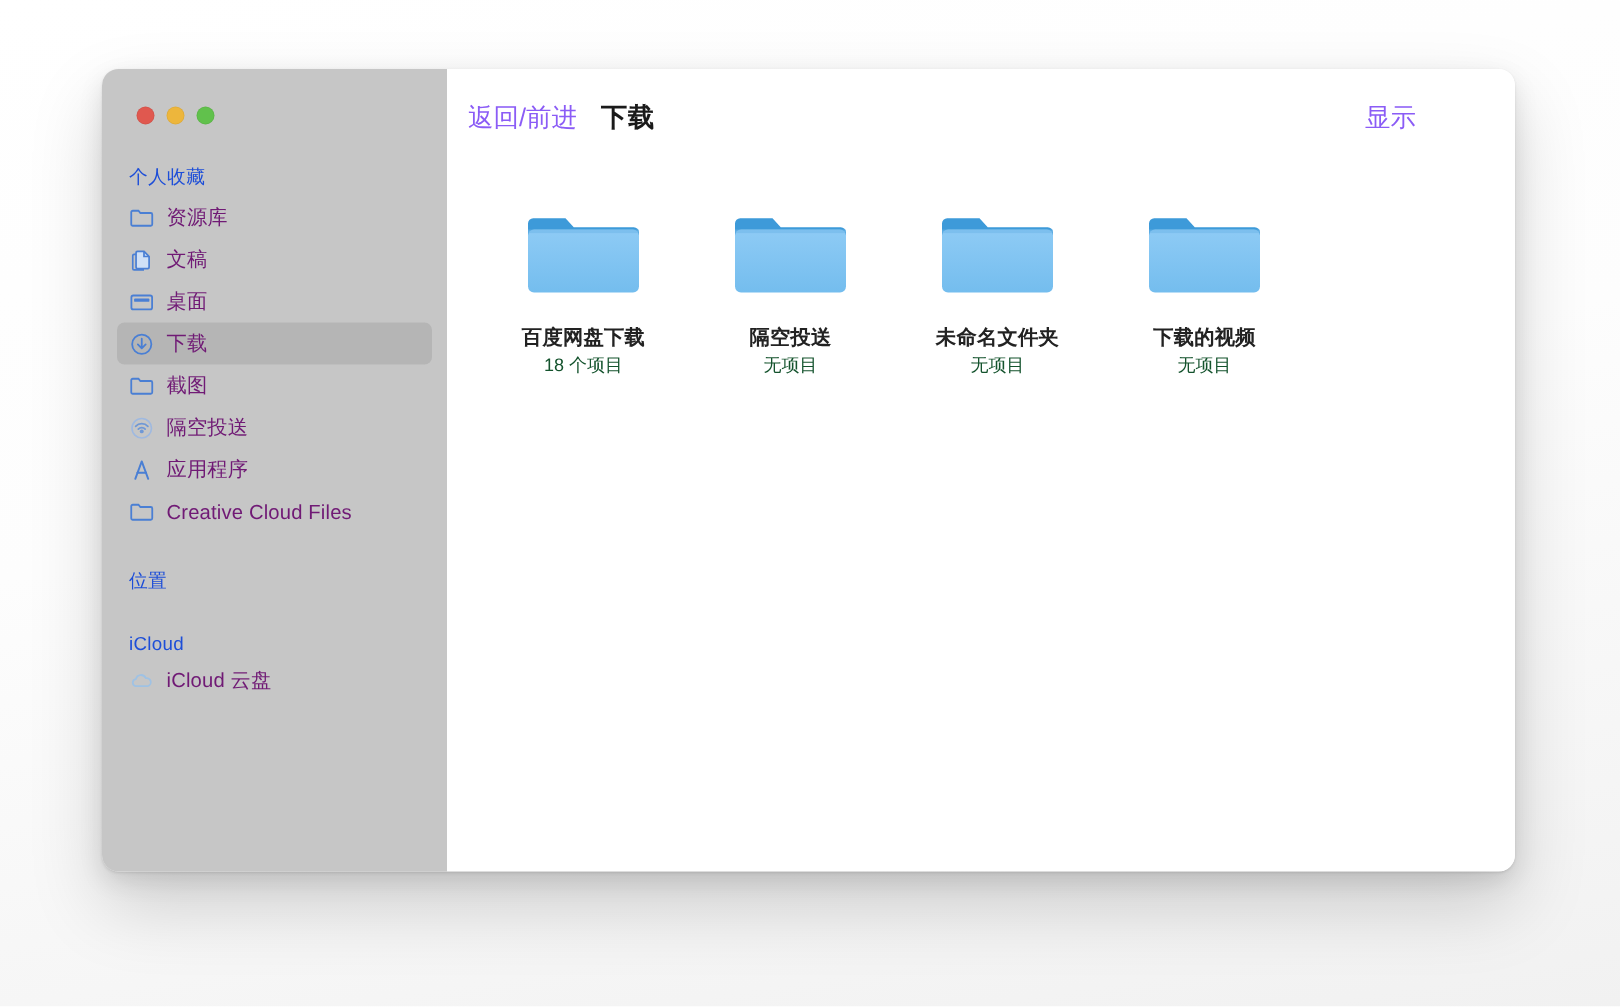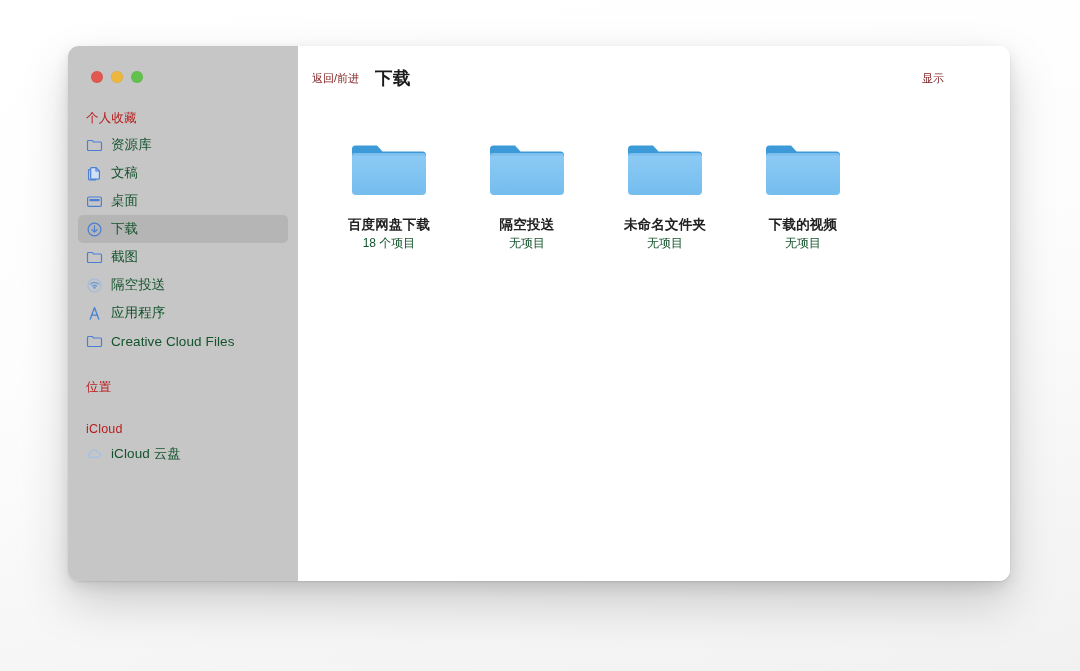--- a/index.html
+++ b/index.html
@@ -59,21 +59,21 @@
   }
   .light.red    { background: #e0584f; box-shadow: inset 0 0 0 0.5px rgba(0,0,0,0.07); }
   .light.yellow { background: #edb63c; box-shadow: inset 0 0 0 0.5px rgba(0,0,0,0.07); }
   .light.green  { background: #61c14c; box-shadow: inset 0 0 0 0.5px rgba(0,0,0,0.07); }
 
   .sb-section {
     padding: 0 10px;
   }
   .sb-header {
     font-size: 12.5px;
-    color: #b91c1c;
+    color: #1d4ed8;
     font-weight: 400;
     padding: 0 0 4px 8px;
     letter-spacing: 0.2px;
   }
   #fav-section { margin-top: 24px; }
   #places-section { margin-top: 24px; }
   #icloud-section { margin-top: 22px; }
 
   .sb-item {
     display: flex;
@@ -90,21 +90,21 @@
   .sb-icon {
     width: 17px;
     height: 17px;
     flex: 0 0 17px;
     display: flex;
     align-items: center;
     justify-content: center;
   }
   .sb-label {
     font-size: 13.5px;
-    color: #14532d;
+    color: #701a75;
     white-space: nowrap;
     letter-spacing: 0.1px;
   }
 
   
   #content-pane {
     flex: 1;
     background: #ffffff;
     display: flex;
     flex-direction: column;
@@ -113,22 +113,22 @@
 
   #toolbar {
     height: 64px;
     flex: 0 0 64px;
     display: flex;
     align-items: center;
     position: relative;
     padding: 0 22px 0 14px;
   }
   .tb-item {
-    font-size: 11px;
-    color: #7f1d1d;
+    font-size: 17px;
+    color: #8b5cf6;
     white-space: nowrap;
     cursor: default;
   }
   #tb-title {
     font-size: 17.5px;
     color: #1a1a1a;
     font-weight: bold;
     margin-left: 16px;
     white-space: nowrap;
     letter-spacing: 0.5px;

